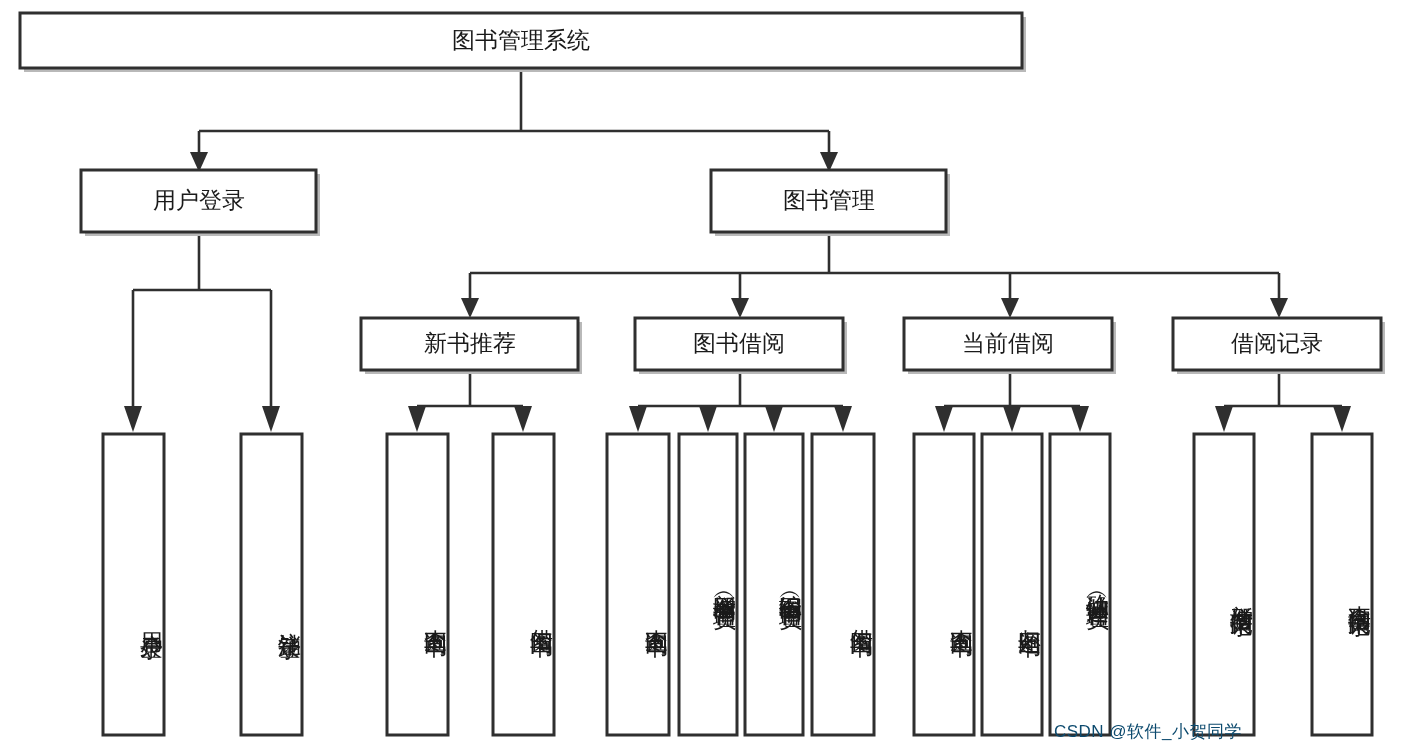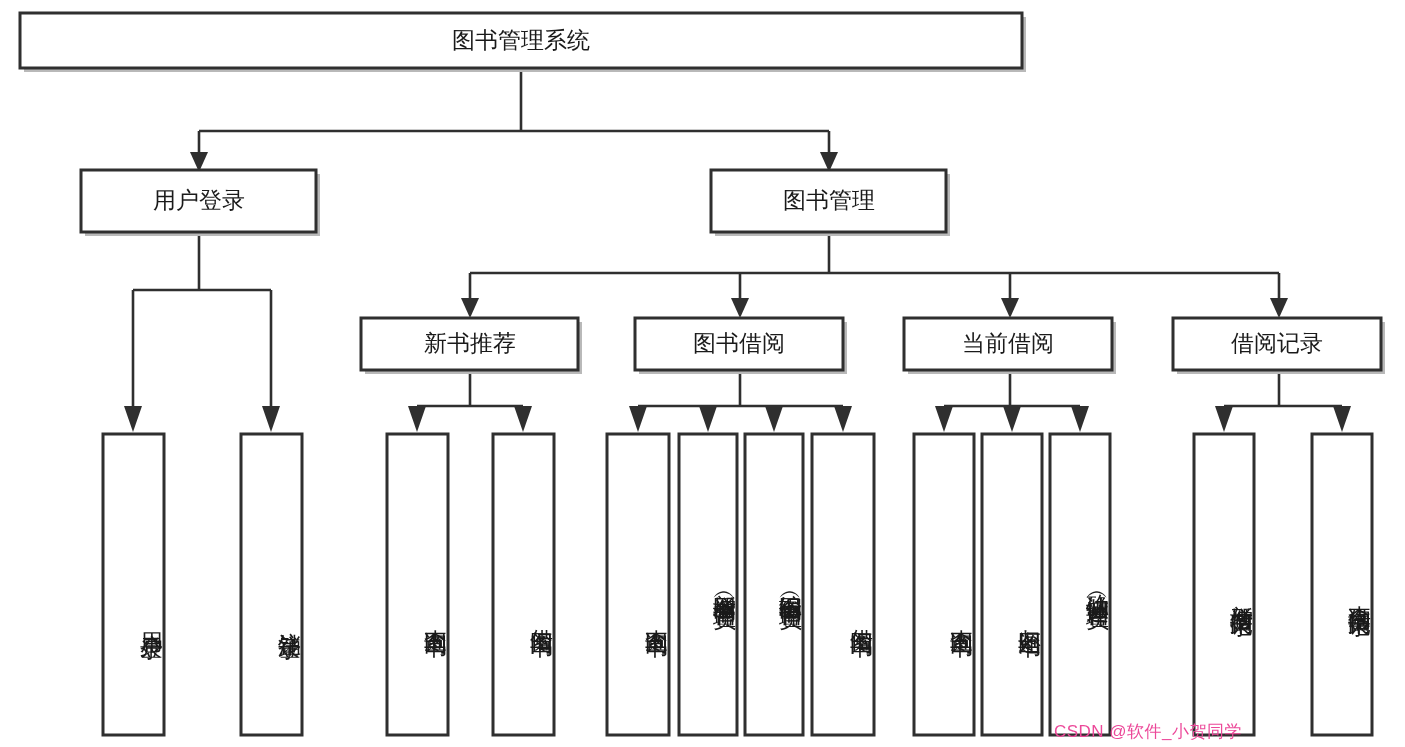--- a/index.html
+++ b/index.html
@@ -64,21 +64,21 @@
     white-space: nowrap;
     text-align: center;
     pointer-events: none;
   }
   .watermark {
     position: absolute;
     right: 8px;
     bottom: 4px;
     font-family: "Liberation Sans", "DejaVu Sans", sans-serif;
     font-size: 17px;
-    color: #ec4899;
+    color: #0c4a6e;
     white-space: nowrap;
     letter-spacing: 0.5px;
   }
 </style>
 </head>
 <body>
 
 <div id="diagram-root">
 
   <svg class="diagram-canvas" viewBox="0 0 1405 747">

